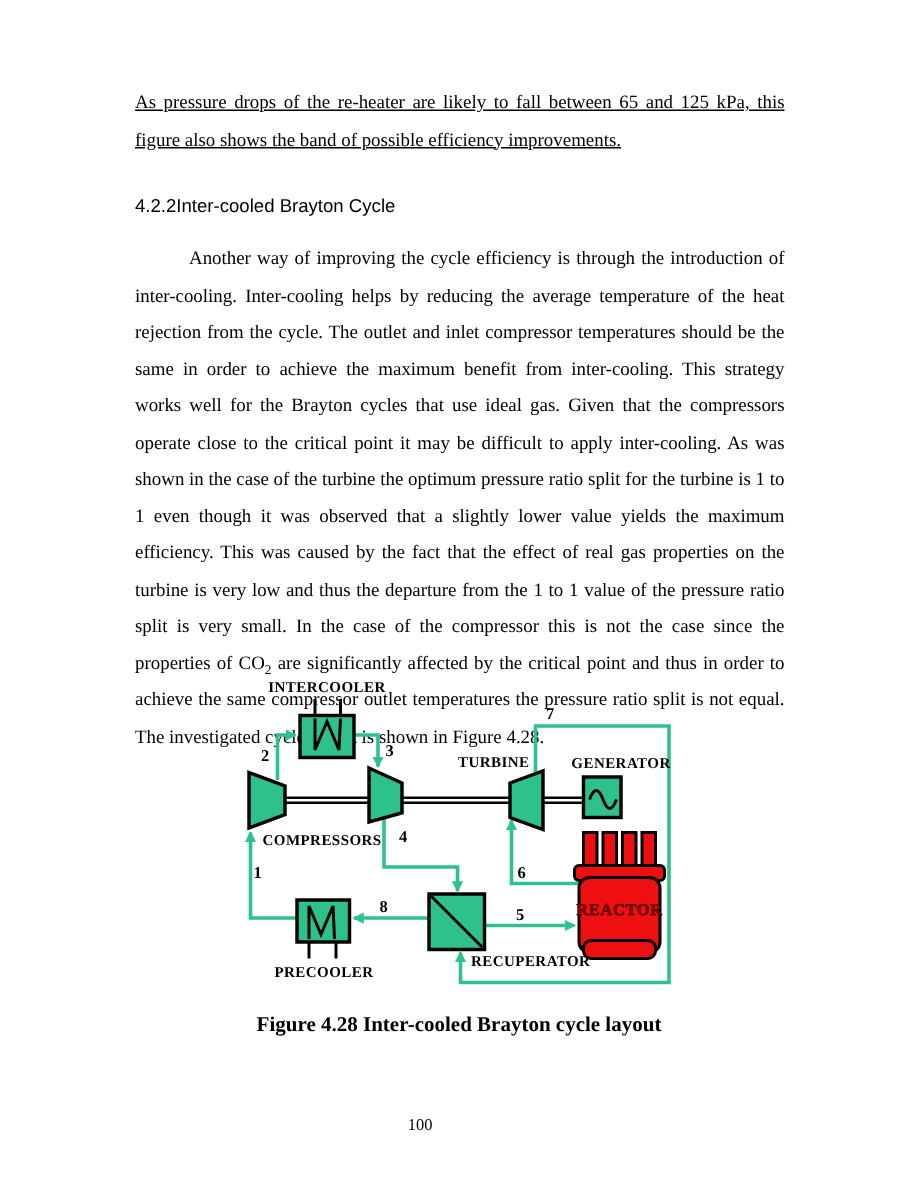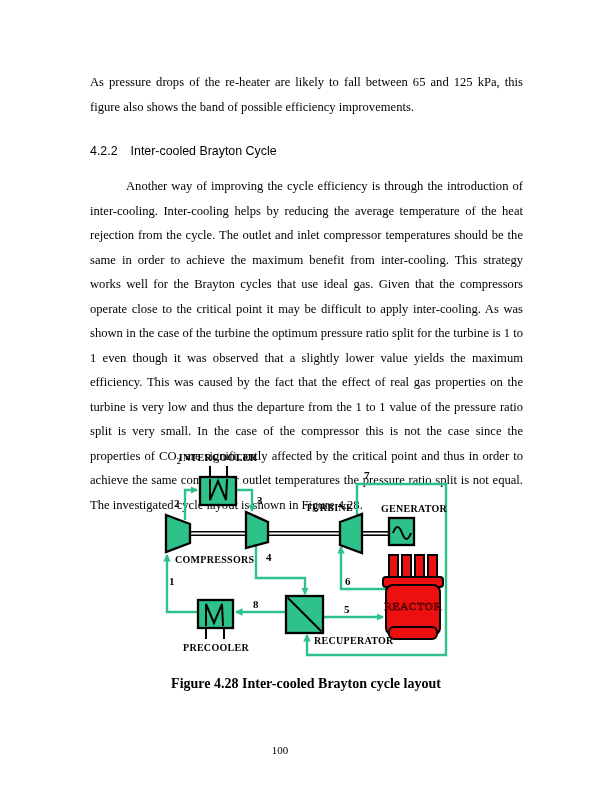--- a/index.html
+++ b/index.html
@@ -17,30 +17,30 @@
     left: 90px;
     top: 0;
     width: 433px;
   }
   .body-text {
     font-size: 12.6px;
     line-height: 24.5px;
     text-align: justify;
     margin: 0;
   }
-  .p1 { margin-top: 70px; }
+  .p1 { margin-top: 56px; text-decoration: underline; }
   .p2 { margin-top: 16px; text-indent: 36px; }
   .section-heading {
     font-family: "Liberation Sans", sans-serif;
     font-weight: normal;
     font-size: 12.4px;
     line-height: 14px;
     margin: 25px 0 0 0;
   }
-  .section-heading .sec-title { margin-left: 13px; }
+  .section-heading .sec-title { }
   sub { font-size: 9px; line-height: 0; }
   .diagram-svg {
     position: absolute;
     left: 140px;
     top: 448px;
   }
   .caption {
     position: absolute;
     top: 676px;
     left: 0;

